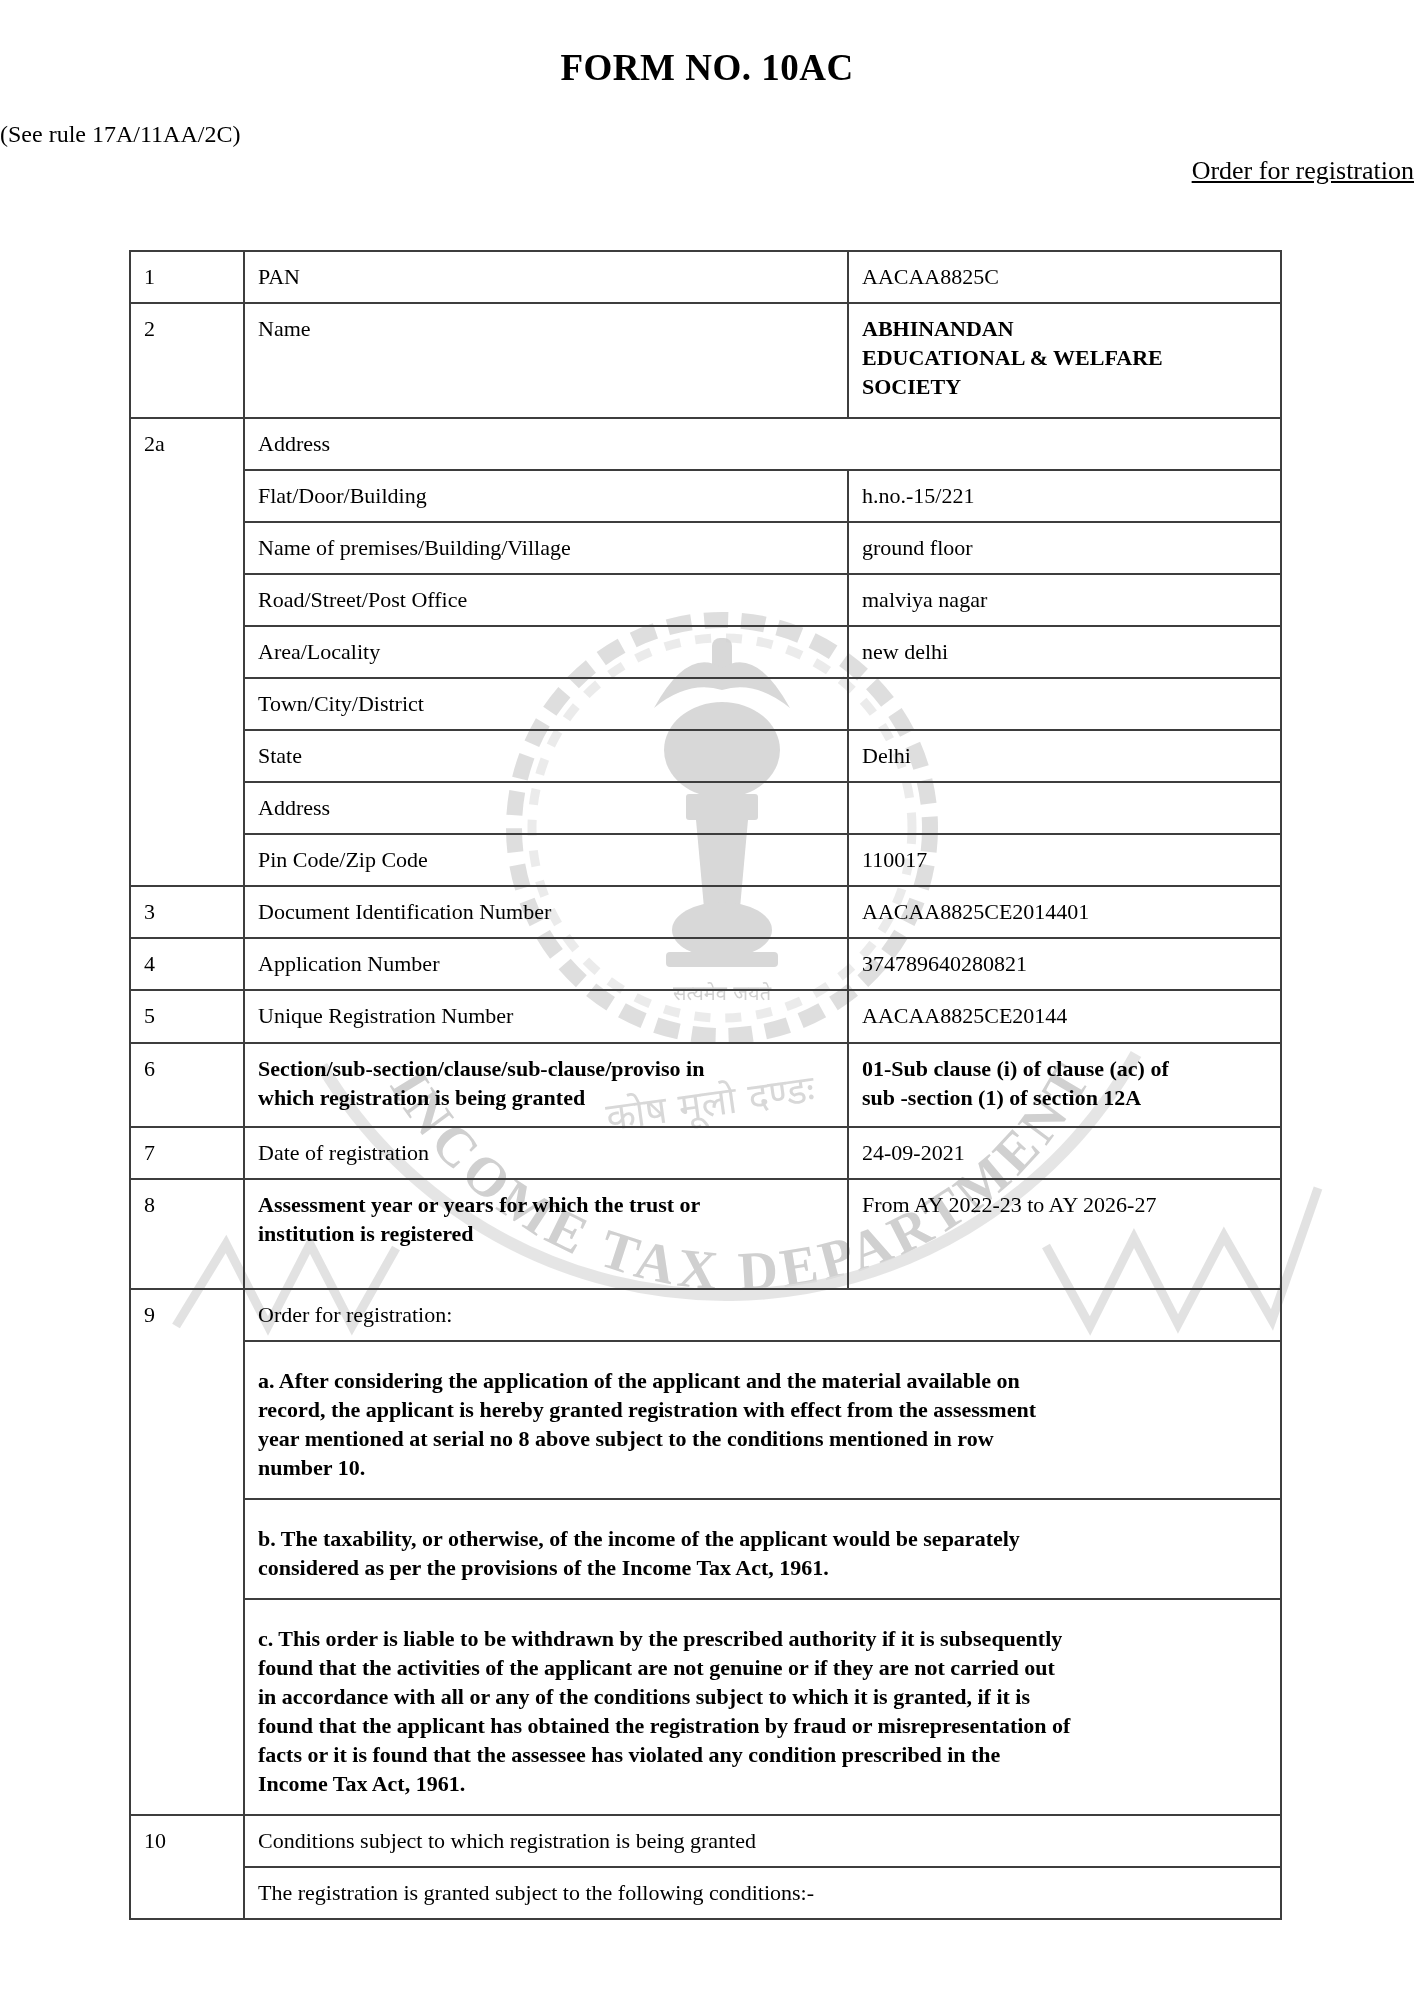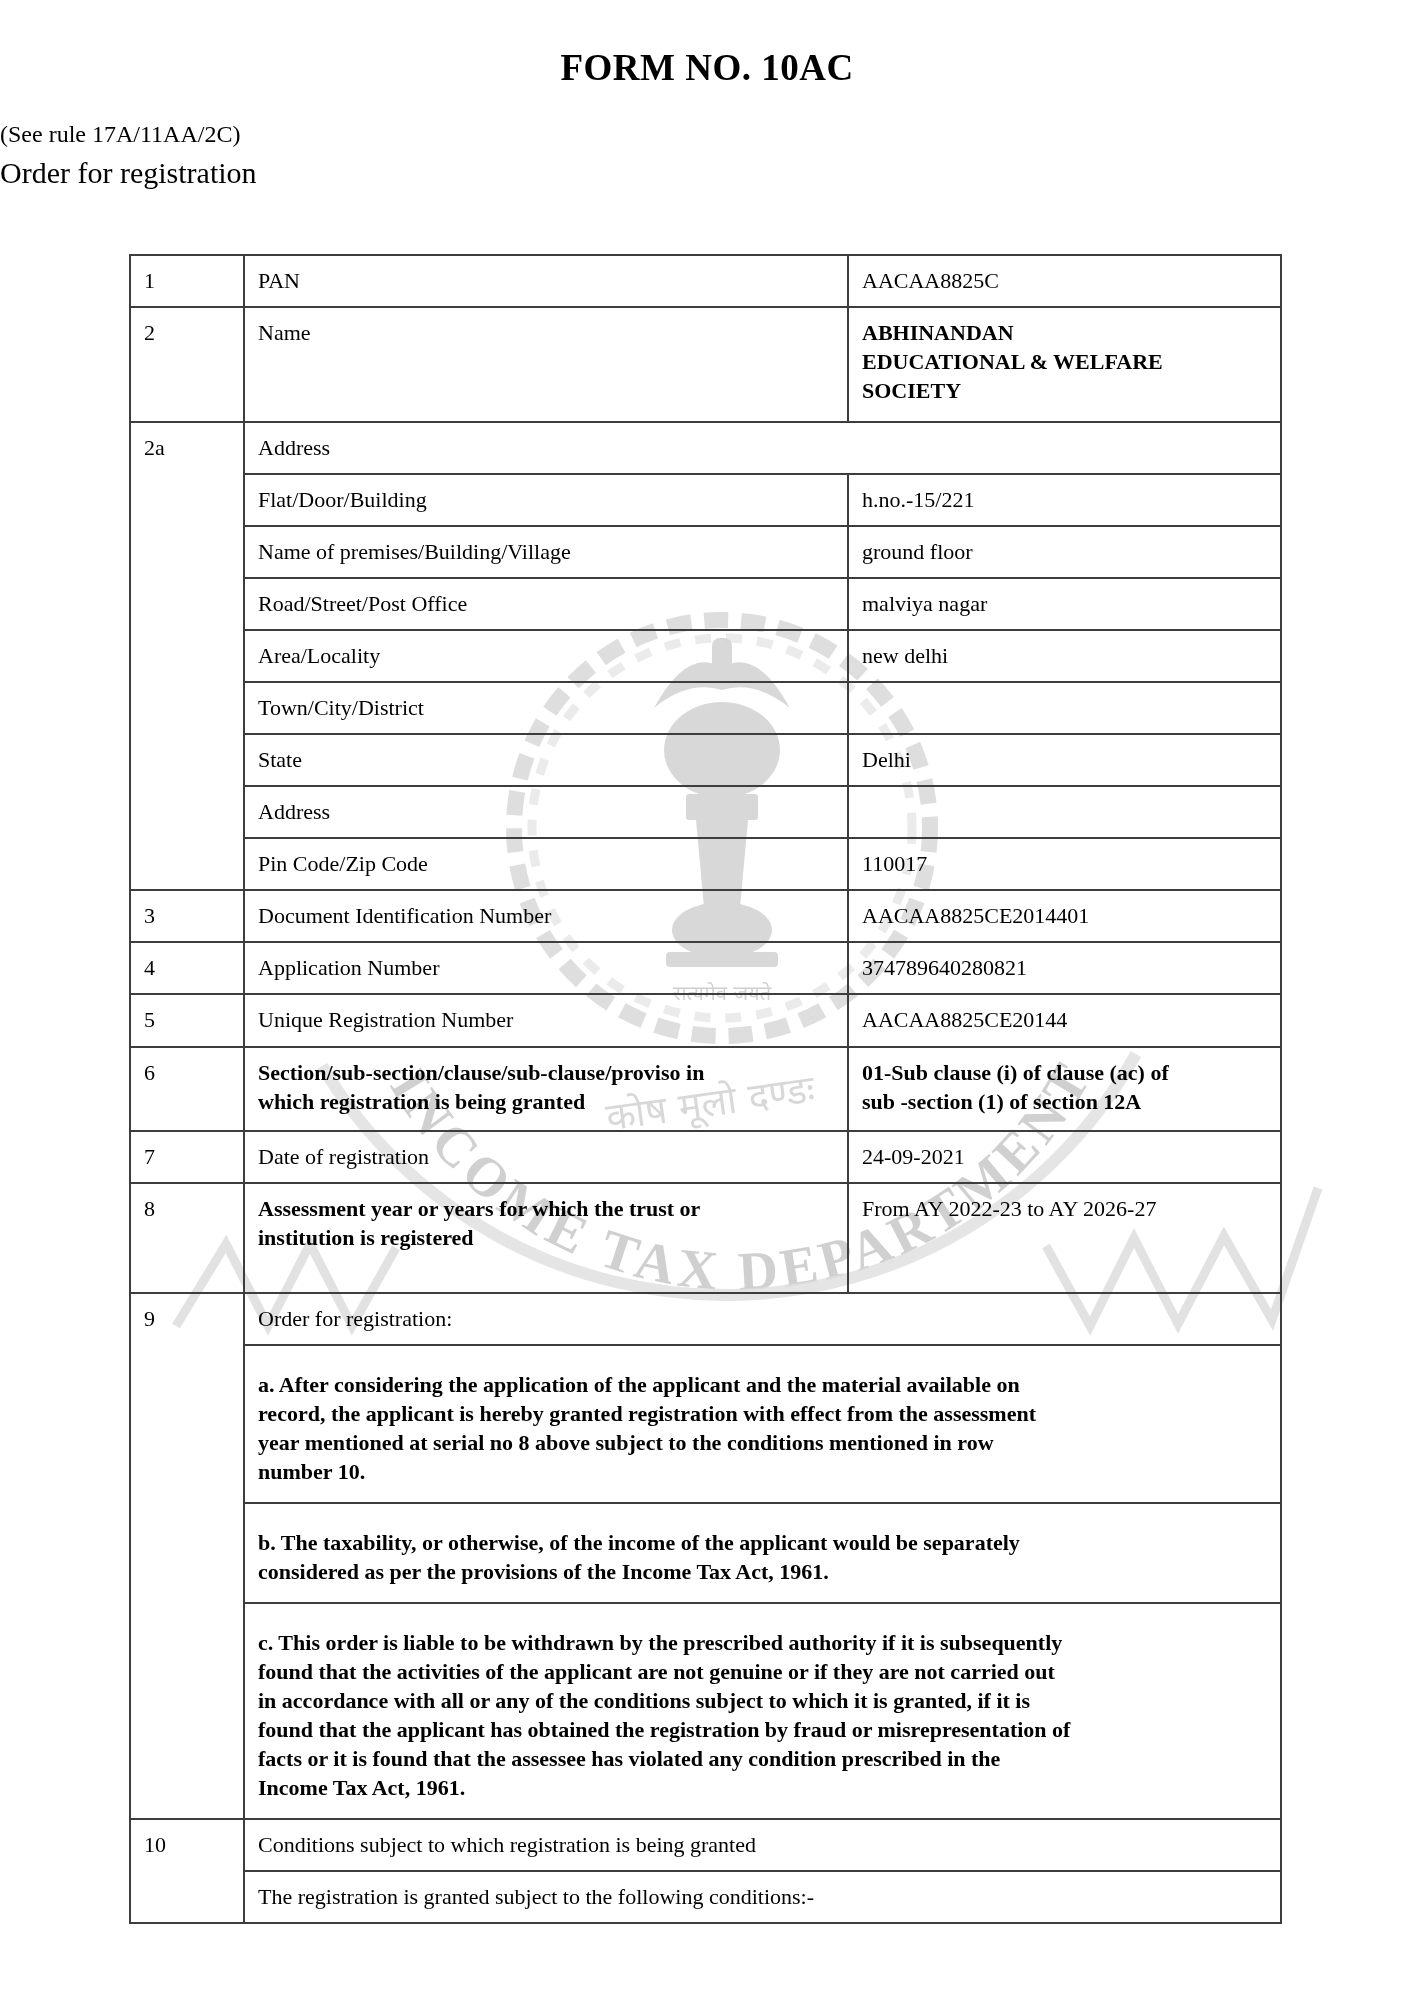--- a/index.html
+++ b/index.html
@@ -5,21 +5,21 @@
   html,body { margin:0; padding:0; }
   body {
     width:1414px; height:2000px; position:relative; background:#ffffff;
     font-family:"Liberation Serif", serif; color:#000;
     overflow:hidden;
   }
   .watermark-layer { position:absolute; left:0; top:8px; width:1360px; height:2000px; z-index:0; pointer-events:none; }
   .content { position:relative; z-index:1; }
   .title { text-align:center; font-weight:bold; font-size:37px; padding-top:46px; letter-spacing:0.5px; }
   .subtitle { text-align:left; font-size:24px; margin-top:32px; }
-  .heading { text-align:left; font-size:30px; margin-top:8px; }
+  .heading { text-align:right; font-size:26px; margin-top:8px;text-decoration:underline; }
   table.form {
     border-collapse:collapse; table-layout:fixed;
     width:1151px; margin:64px 0 0 129px;
     font-size:22px; background:transparent;
   }
   td {
     border:2px solid #3d3d3d; padding:10px 12px 11px 13px;
     vertical-align:top; line-height:1.32; background:transparent;
     overflow:hidden;
   }

